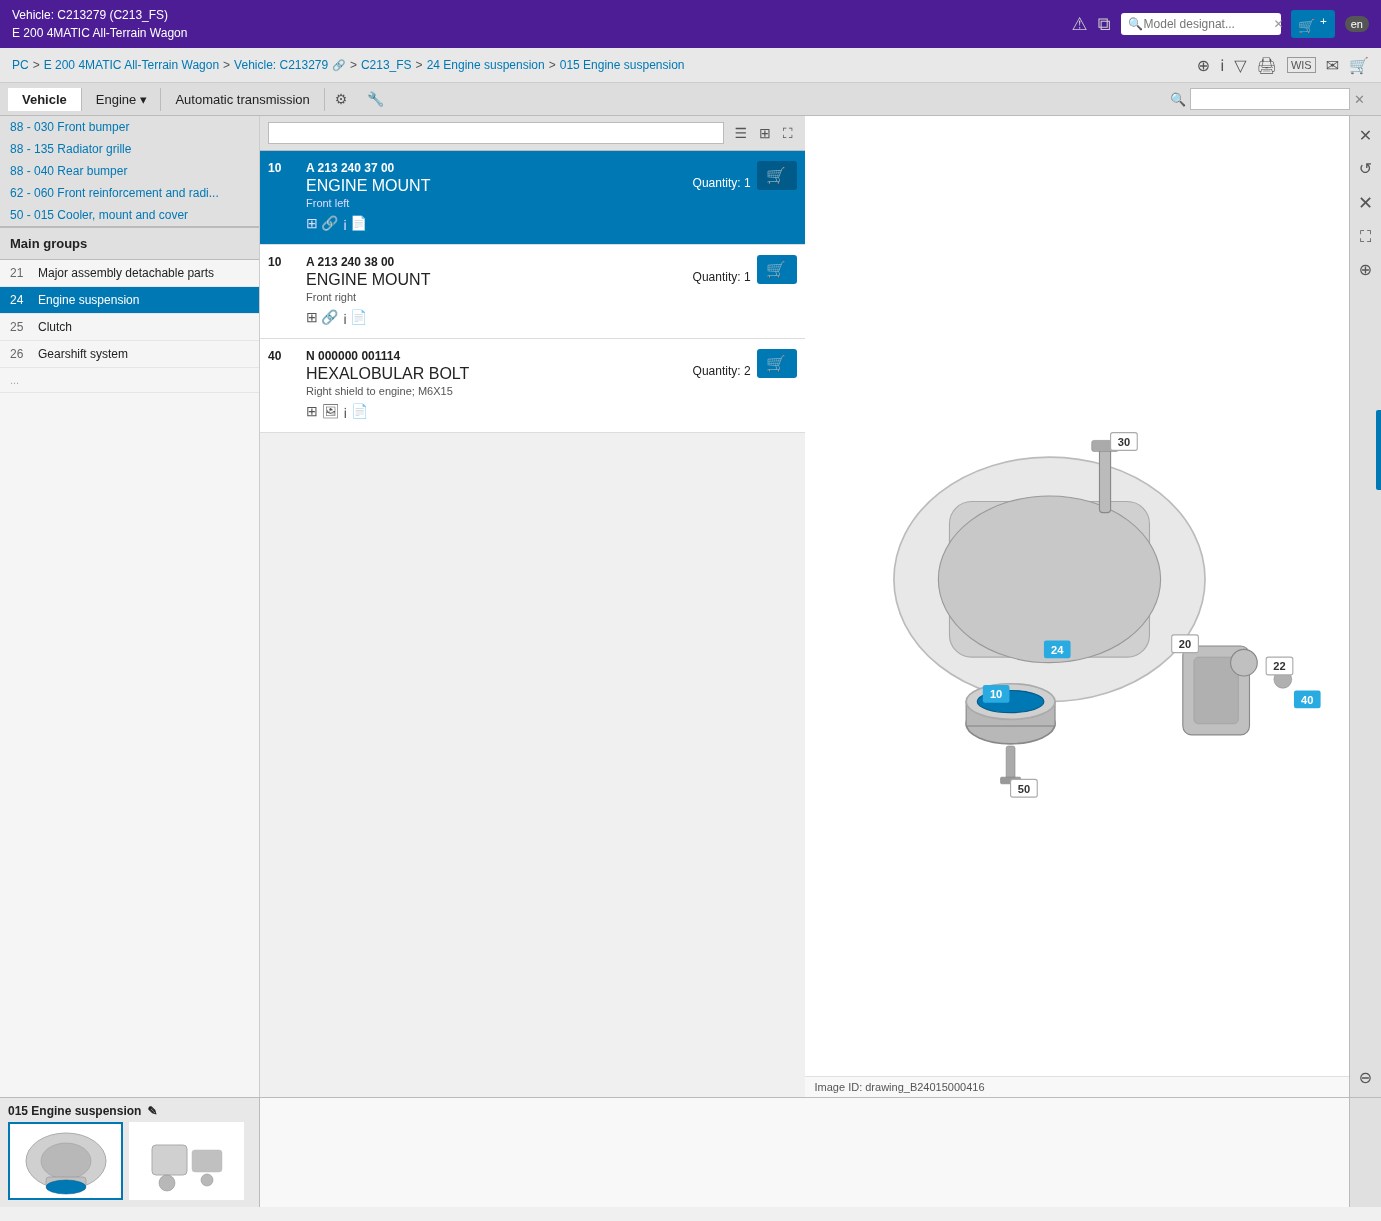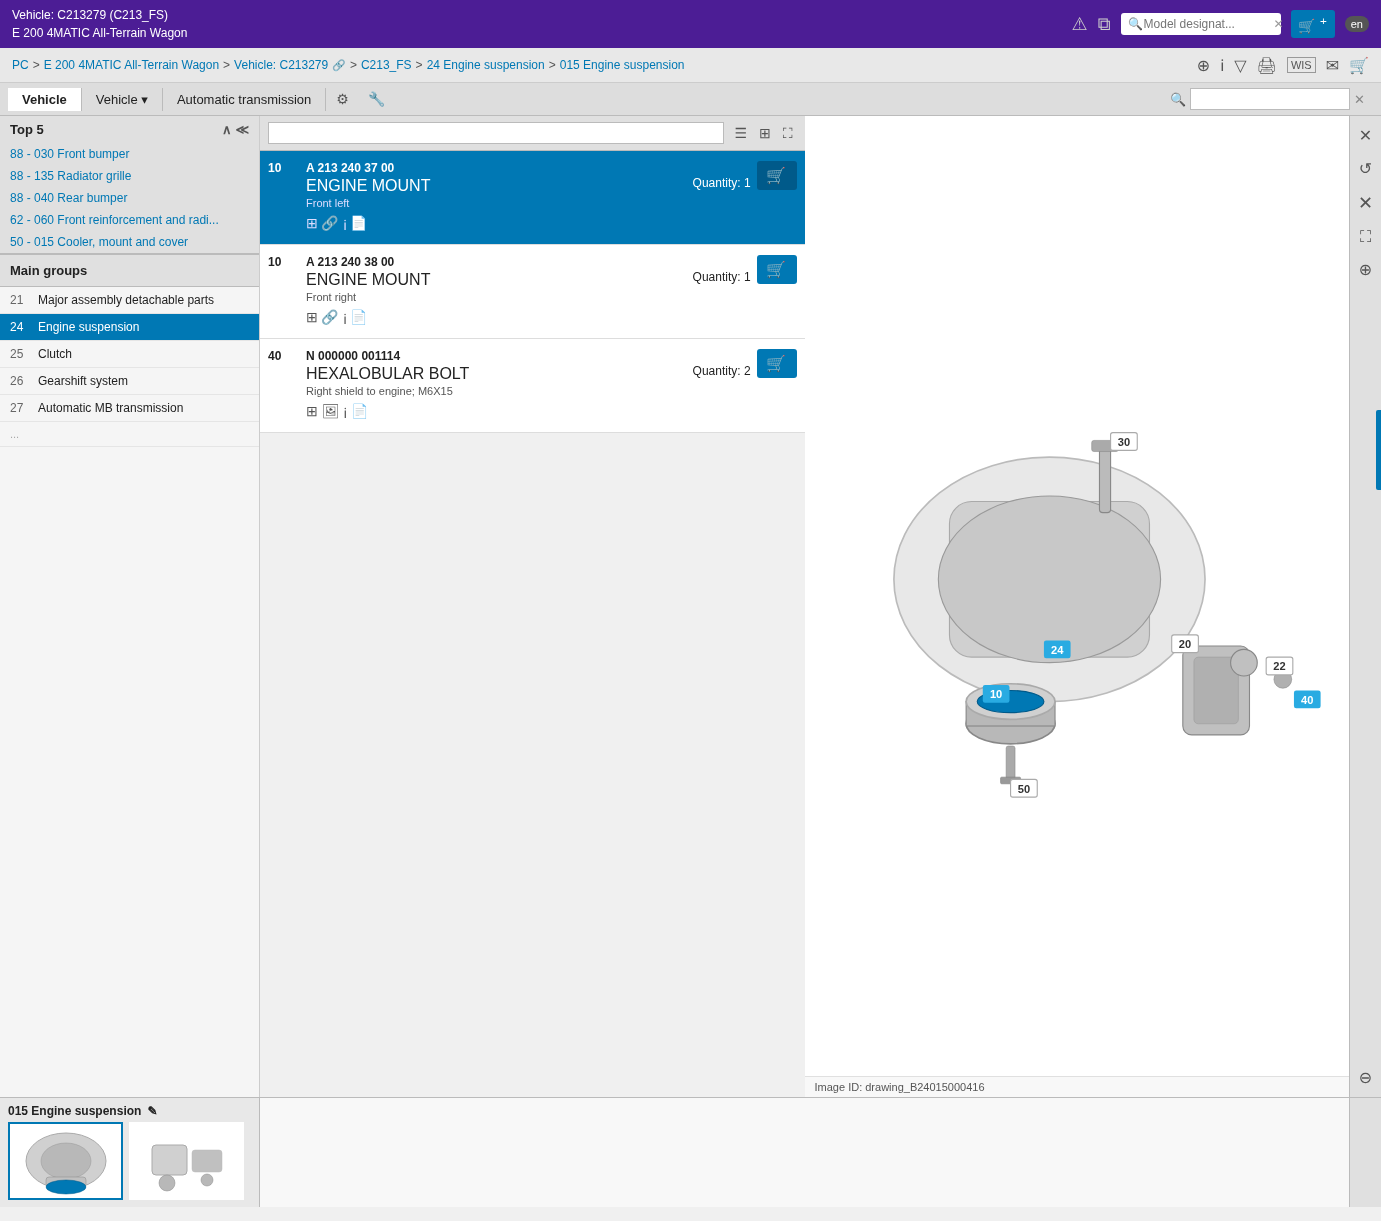--- a/index.html
+++ b/index.html
@@ -280,44 +280,37 @@
     <span class="breadcrumb-icon">▽</span>
     <span class="breadcrumb-icon">🖨</span>
     <span class="breadcrumb-icon" style="font-size:11px;border:1px solid #999;padding:1px 3px;">WIS</span>
     <span class="breadcrumb-icon">✉</span>
     <span class="breadcrumb-icon">🛒</span>
   </div>
 </div>
 
 <div class="tab-bar">
   <div class="tab active">Vehicle</div>
-  <div class="tab">Vehicle ▾</div>
+  <div class="tab">Engine ▾</div>
   <div class="tab">Automatic transmission</div>
   <span class="tab-icon">⚙</span>
   <span class="tab-icon">🔧</span>
   <div class="tab-search">
     <span style="color:#888;">🔍</span>
     <input type="text" style="border: 1px solid rgb(187, 187, 187); padding: 3px 6px; font-size: 12px; width: 160px;">
     <span style="color:#888;cursor:pointer;">✕</span>
   </div>
 </div>
 
 <div style="display:flex; flex-direction:column; height:calc(100vh - 130px);">
   <div style="display:flex; flex:1; overflow:hidden;">
 
     <div class="sidebar">
 
       <div class="sidebar-top5">
-        <div class="sidebar-top5-header">
-          <span>Top 5</span>
-          <div class="sidebar-top5-header-icons">
-            <span>∧</span>
-            <span>≪</span>
-          </div>
-        </div>
         <div class="sidebar-item-link">88 - 030 Front bumper</div>
         <div class="sidebar-item-link">88 - 135 Radiator grille</div>
         <div class="sidebar-item-link">88 - 040 Rear bumper</div>
         <div class="sidebar-item-link">62 - 060 Front reinforcement and radi...</div>
         <div class="sidebar-item-link">50 - 015 Cooler, mount and cover</div>
       </div>
 
       <div class="sidebar-groups-header">Main groups</div>
       <div class="sidebar-groups">
         <div class="sidebar-group-item">
@@ -328,24 +321,20 @@
           <span class="sidebar-group-num">24</span>
           <span>Engine suspension</span>
         </div>
         <div class="sidebar-group-item">
           <span class="sidebar-group-num">25</span>
           <span>Clutch</span>
         </div>
         <div class="sidebar-group-item">
           <span class="sidebar-group-num">26</span>
           <span>Gearshift system</span>
-        </div>
-        <div class="sidebar-group-item">
-          <span class="sidebar-group-num">27</span>
-          <span>Automatic MB transmission</span>
         </div>
         <div class="sidebar-group-item" style="color:#aaa;font-size:11px;">
           <span>...</span>
         </div>
       </div>
     </div>
 
     <div class="center-panel">
       <div class="parts-list-header">
         <input class="parts-list-search" type="text" style="">

